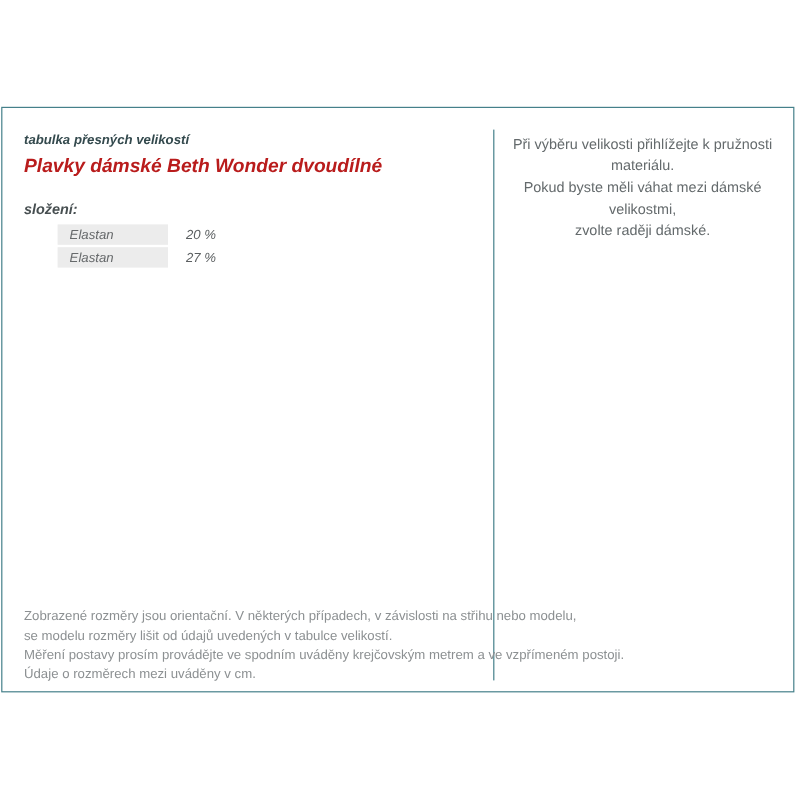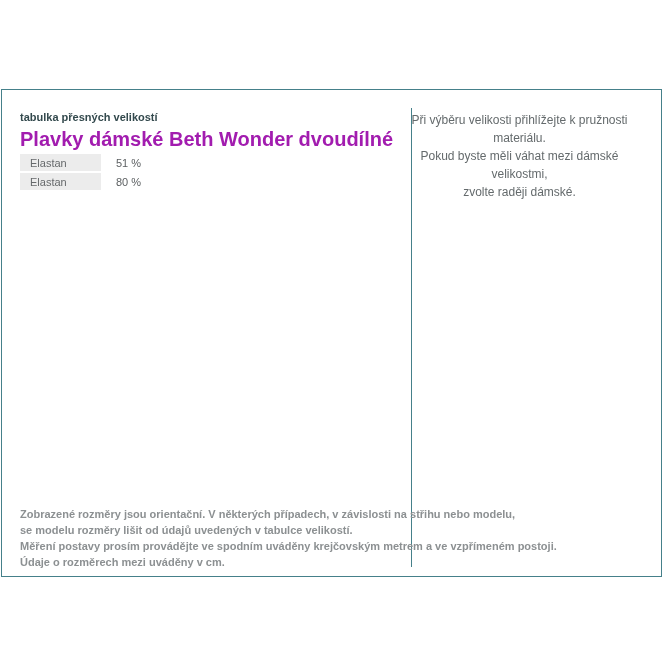--- a/index.html
+++ b/index.html
@@ -15,112 +15,114 @@
     left: 1px; top: 89px;
     width: 661px; height: 488px;
     border: 1px solid #45808a;
     background: #ffffff;
   }
   .left-col {
     position: absolute;
     left: 0; top: 0;
     width: 409px;
     padding: 21px 0 0 18px;
+    font-style: italic;
   }
   .table-title {
     font-size: 11px;
     font-weight: bold;
     color: #33494d;
     line-height: 13px;
   }
   .product-title {
     margin-top: 6px;
-    font-size: 20px;
+    font-size: 16px;
     font-weight: bold;
-    color: #a21caf;
+    color: #b91c1c;
     line-height: 18px;
   }
   .composition-label {
     margin-top: 20px;
     font-size: 12px;
     font-weight: bold;
     color: #474f51;
     line-height: 13px;
   }
   .composition-table {
     margin-top: 6px;
   }
   .composition-row {
     display: flex;
     align-items: center;
     margin-bottom: 2px;
     height: 17px;
   }
   .material-cell {
-    width: 81px;
+    width: 92px;
     height: 17px;
     background: #ececec;
     padding-left: 10px;
     font-size: 11px;
     color: #66696b;
     display: flex;
     align-items: center;
+    margin-left: 28px;
   }
   .percent-cell {
     padding-left: 15px;
     font-size: 11px;
     color: #5b5f61;
   }
   .column-divider {
     position: absolute;
     left: 409px;
     top: 18px;
     bottom: 9px;
     width: 1px;
     background: #45808a;
   }
   .right-col {
     position: absolute;
-    left: 394px;
+    left: 410px;
     top: 21px;
     width: 247px;
     text-align: center;
     font-size: 12px;
     color: #646a6c;
     line-height: 18px;
   }
   .disclaimer {
     position: absolute;
     left: 18px;
     bottom: 6px;
     font-size: 11px;
     color: #8c9092;
     line-height: 16px;
-    font-weight: bold;
   }
 </style>
 </head>
 <body>
 
 <div class="size-dialog">
 
   <div class="left-col">
     <div class="table-title">tabulka přesných velikostí</div>
 
     <div class="product-title">Plavky dámské Beth Wonder dvoudílné</div>
 
+    <div class="composition-label">složení:</div>
 
     <div class="composition-table">
       <div class="composition-row">
         <div class="material-cell">Elastan</div>
-        <div class="percent-cell">51 %</div>
+        <div class="percent-cell">20 %</div>
       </div>
       <div class="composition-row">
         <div class="material-cell">Elastan</div>
-        <div class="percent-cell">80 %</div>
+        <div class="percent-cell">27 %</div>
       </div>
     </div>
   </div>
 
   <div class="column-divider"></div>
 
   <div class="right-col">
     <div>Při výběru velikosti přihlížejte k pružnosti materiálu.</div>
     <div>Pokud byste měli váhat mezi dámské velikostmi,</div>
     <div>zvolte raději dámské.</div>

